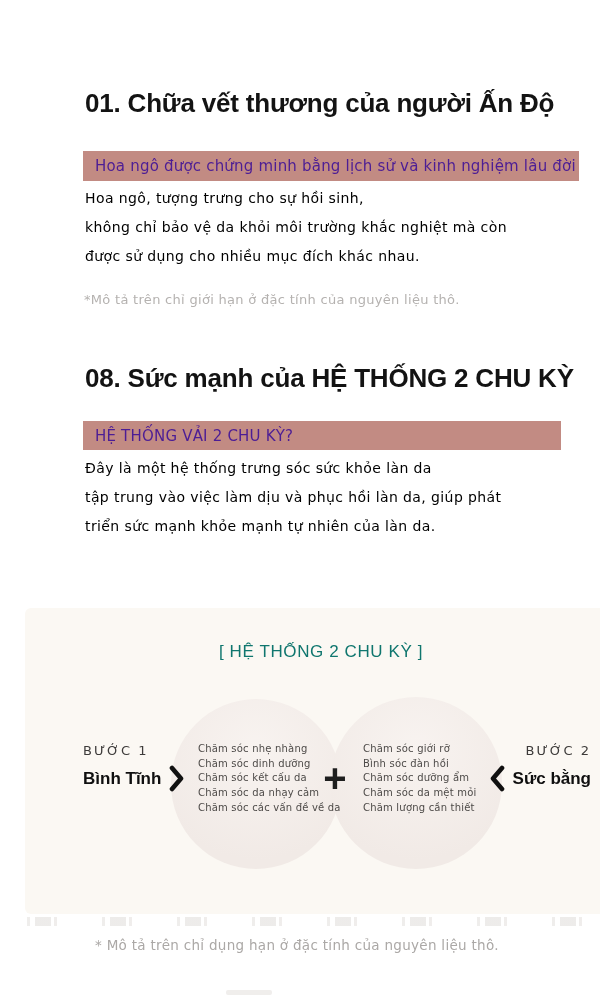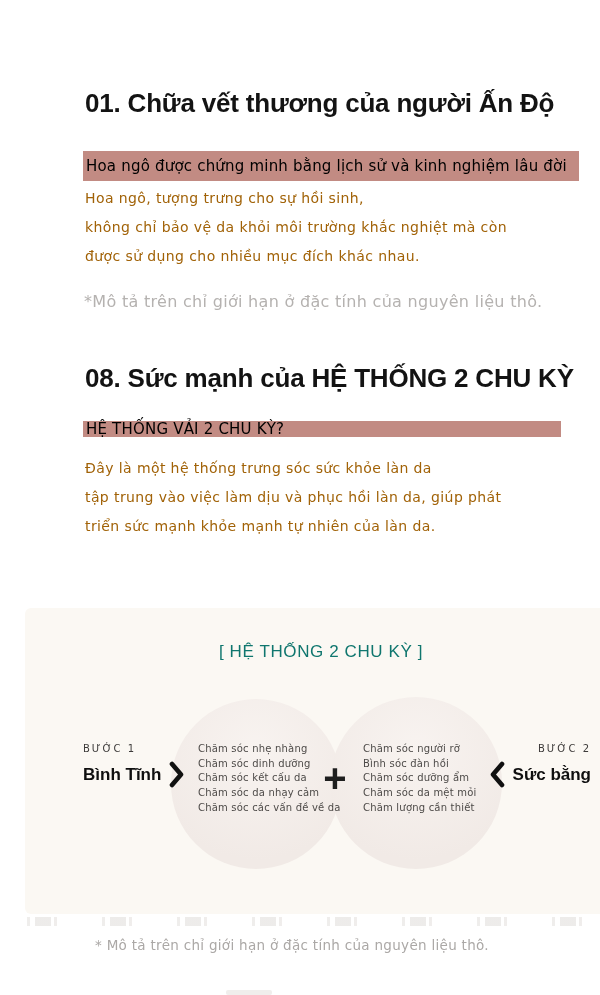--- a/index.html
+++ b/index.html
@@ -9,38 +9,38 @@
   }
   
   .sec-heading {
     position:absolute; margin:0; font-family:"Liberation Sans", sans-serif;
     font-weight:700; color:#131313; font-size:26px; letter-spacing:-0.2px; white-space:nowrap;
   }
   #heading1 { left:64px; top:88px; }
   #heading2 { left:64px; top:363px; }
   
   .hl-bar {
-    position:absolute; background:#c28b83; color:#000000;
+    position:absolute; background:#c28b83; color:#4c1d95;
     display:flex; align-items:center; box-sizing:border-box;
-    padding-left:3px; white-space:nowrap; font-size:15px; letter-spacing:0.2px;
+    padding-left:12px; white-space:nowrap; font-size:15px; letter-spacing:0.2px;
   }
   #bar1 { left:62px; top:151px; width:496px; height:30px; }
-  #bar2 { left:62px; top:421px; width:478px; height:16px; }
+  #bar2 { left:62px; top:421px; width:478px; height:29px; }
   
   .body-text {
-    position:absolute; font-size:14px; line-height:29px; color:#a16207;
+    position:absolute; font-size:14px; line-height:29px; color:#000000;
     letter-spacing:0.4px; white-space:nowrap;
   }
   #body1 { left:64px; top:184px; }
   #body2 { left:64px; top:454px; }
   
   .footnote {
     position:absolute; color:#b5b2b0; letter-spacing:0.3px; white-space:nowrap;
   }
-  #footnote1 { left:63px; top:292px; font-size:16px; }
+  #footnote1 { left:63px; top:292px; font-size:13px; }
   #footnote2 { left:74px; top:937px; font-size:13.5px; color:#aba8a6; }
   
   .panel {
     position:absolute; left:4px; top:608px; width:592px; height:306px;
     background:#fbf8f3; border-radius:6px;
   }
   .panel-title {
     position:absolute; left:0; top:34px; width:100%; text-align:center;
     font-family:"Liberation Sans", sans-serif; font-size:17px; color:#0f766e;
     letter-spacing:0.6px; white-space:nowrap;
@@ -62,21 +62,21 @@
   #list2 { left:338px; top:134px; }
   .plus-sign {
     position:absolute; left:287px; top:150px; width:46px; text-align:center;
     font-family:"Liberation Sans", sans-serif; font-size:40px; line-height:40px;
     font-weight:700; color:#1e1e1e;
   }
   .step { position:absolute; display:flex; flex-direction:column; gap:7px; }
   #step1 { left:58px; top:135px; align-items:flex-start; }
   #step2 { right:26px; top:135px; align-items:flex-end; }
   .step-label {
-    font-size:10px; letter-spacing:2px; color:#3d3b3a; white-space:nowrap;text-align:right;
+    font-size:13px; letter-spacing:2px; color:#3d3b3a; white-space:nowrap;text-align:right;
   }
   .step-name-row { display:flex; align-items:center; gap:8px; }
   .step-name {
     font-family:"Liberation Sans", sans-serif; font-weight:700; font-size:17px;
     color:#0f0f0f; white-space:nowrap;
   }
   .chevron { display:block; }
   
   .wm-row {
     position:absolute; left:0; top:917px; width:600px; height:9px; opacity:0.8;
@@ -126,21 +126,21 @@
 
     <div class="circle-list" id="list1">
       <div>Chăm sóc nhẹ nhàng</div>
       <div>Chăm sóc dinh dưỡng</div>
       <div>Chăm sóc kết cấu da</div>
       <div>Chăm sóc da nhạy cảm</div>
       <div>Chăm sóc các vấn đề về da</div>
     </div>
 
     <div class="circle-list" id="list2">
-      <div>Chăm sóc người rỡ</div>
+      <div>Chăm sóc giới rỡ</div>
       <div>Bình sóc đàn hồi</div>
       <div>Chăm sóc dưỡng ẩm</div>
       <div>Chăm sóc da mệt mỏi</div>
       <div>Chăm lượng cần thiết</div>
     </div>
 
     <div class="plus-sign">+</div>
 
     <div class="step" id="step1">
       <div class="step-label">BƯỚC 1</div>
@@ -159,17 +159,17 @@
           <polyline points="12,3 3,13.5 12,24" fill="none" stroke="#101010" stroke-width="4.6" stroke-linecap="round" stroke-linejoin="round"></polyline>
         </svg>
         <span class="step-name">Sức bằng</span>
       </div>
     </div>
 
   </div>
 
   <div class="wm-row"></div>
 
-  <div class="footnote" id="footnote2">* Mô tả trên chỉ giới hạn ở đặc tính của nguyên liệu thô.</div>
+  <div class="footnote" id="footnote2">* Mô tả trên chỉ dụng hạn ở đặc tính của nguyên liệu thô.</div>
 
   <div class="wm-dot"></div>
 
 </div>
 
 </body></html>

